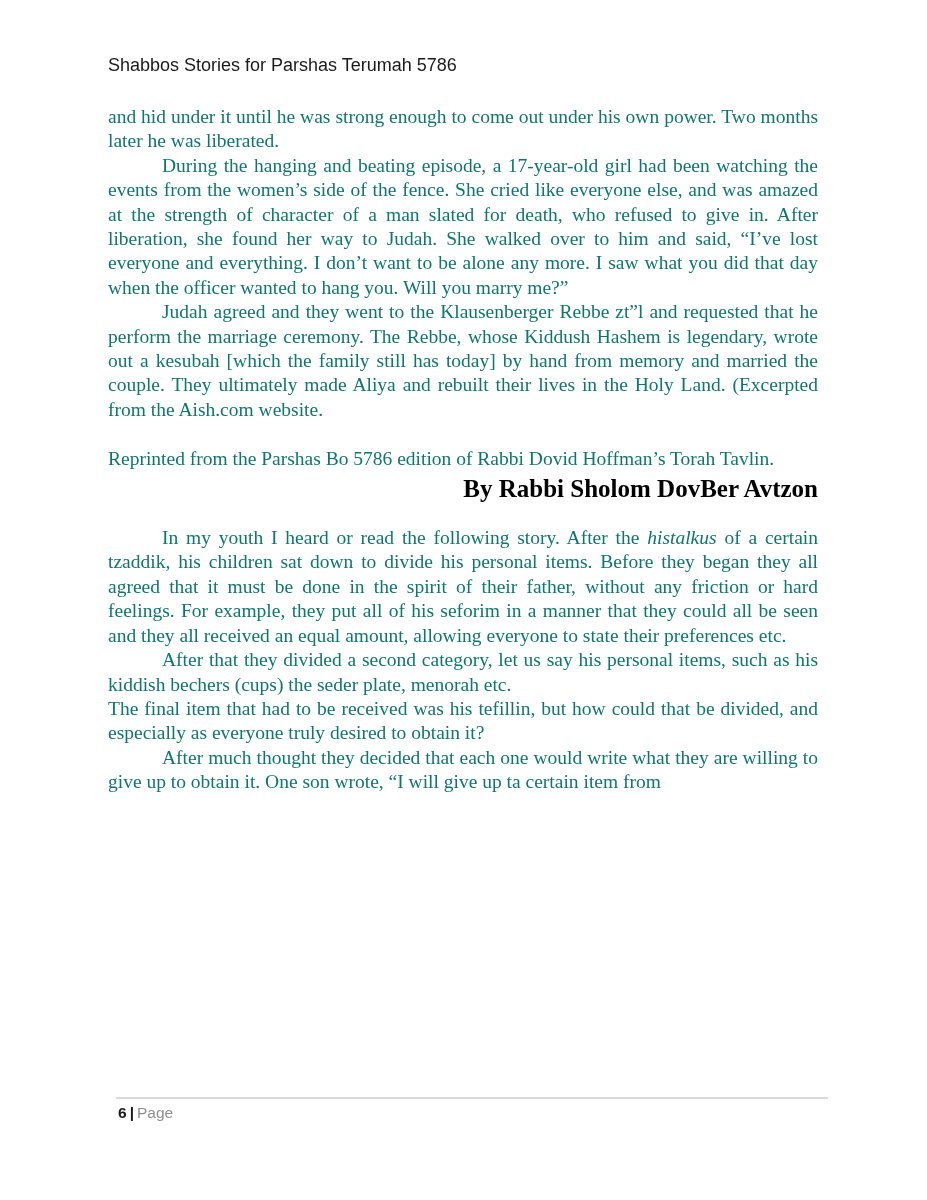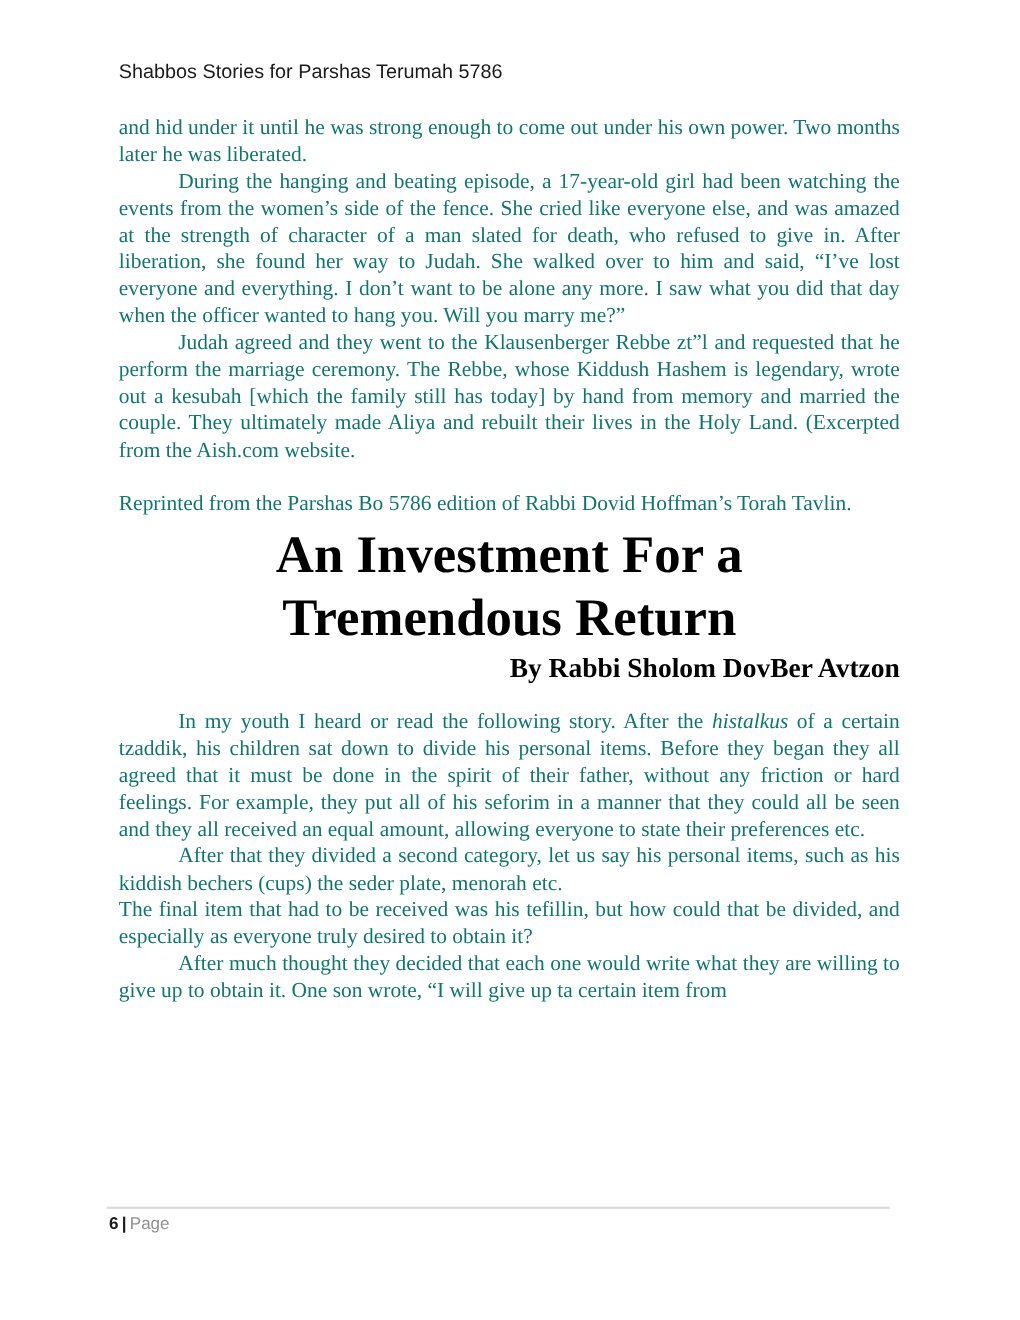--- a/index.html
+++ b/index.html
@@ -55,21 +55,21 @@
   .article-byline {
     margin: 2px 0 22px 0;
     font-size: 25px;
     line-height: 31px;
     font-weight: bold;
     text-align: right;
     color: #000000;
   }
   .page-footer {
     position: absolute;
-    left: 97px;
+    left: 116px;
     top: 1097px;
     width: 712px;
   }
   .footer-rule {
     border-top: 2px solid #d9d9d9;
     width: 100%;
     height: 0;
   }
   .footer-text {
     margin-top: 4px;
@@ -94,24 +94,20 @@
   <main class="doc-body">
 
     <p>and hid under it until he was strong enough to come out under his own power. Two months later he was liberated.</p>
 
     <p class="indent">During the hanging and beating episode, a 17-year-old girl had been watching the events from the women’s side of the fence. She cried like everyone else, and was amazed at the strength of character of a man slated for death, who refused to give in. After liberation, she found her way to Judah. She walked over to him and said, “I’ve lost everyone and everything. I don’t want to be alone any more. I saw what you did that day when the officer wanted to hang you. Will you marry me?”</p>
 
     <p class="indent">Judah agreed and they went to the Klausenberger Rebbe zt”l and requested that he perform the marriage ceremony. The Rebbe, whose Kiddush Hashem is legendary, wrote out a kesubah [which the family still has today] by hand from memory and married the couple. They ultimately made Aliya and rebuilt their lives in the Holy Land. (Excerpted from the Aish.com website.</p>
 
     <p class="credit">Reprinted from the Parshas Bo 5786 edition of Rabbi Dovid Hoffman’s Torah Tavlin.</p>
 
-    <h1 class="article-title">
-      <span class="title-line">An Investment For a</span>
-      <span class="title-line">Tremendous Return</span>
-    </h1>
 
     <h2 class="article-byline">By Rabbi Sholom DovBer Avtzon</h2>
 
 
     <p class="indent"><span>In my youth I heard or read the following story. After the </span><em>histalkus</em><span> of a certain tzaddik, his children sat down to divide his personal items. Before they began they all agreed that it must be done in the spirit of their father, without any friction or hard feelings. For example, they put all of his seforim in a manner that they could all be seen and they all received an equal amount, allowing everyone to state their preferences etc.</span></p>
 
     <p class="indent">After that they divided a second category, let us say his personal items, such as his kiddish bechers (cups) the seder plate, menorah etc.</p>
 
     <p>The final item that had to be received was his tefillin, but how could that be divided, and especially as everyone truly desired to obtain it?</p>
 

